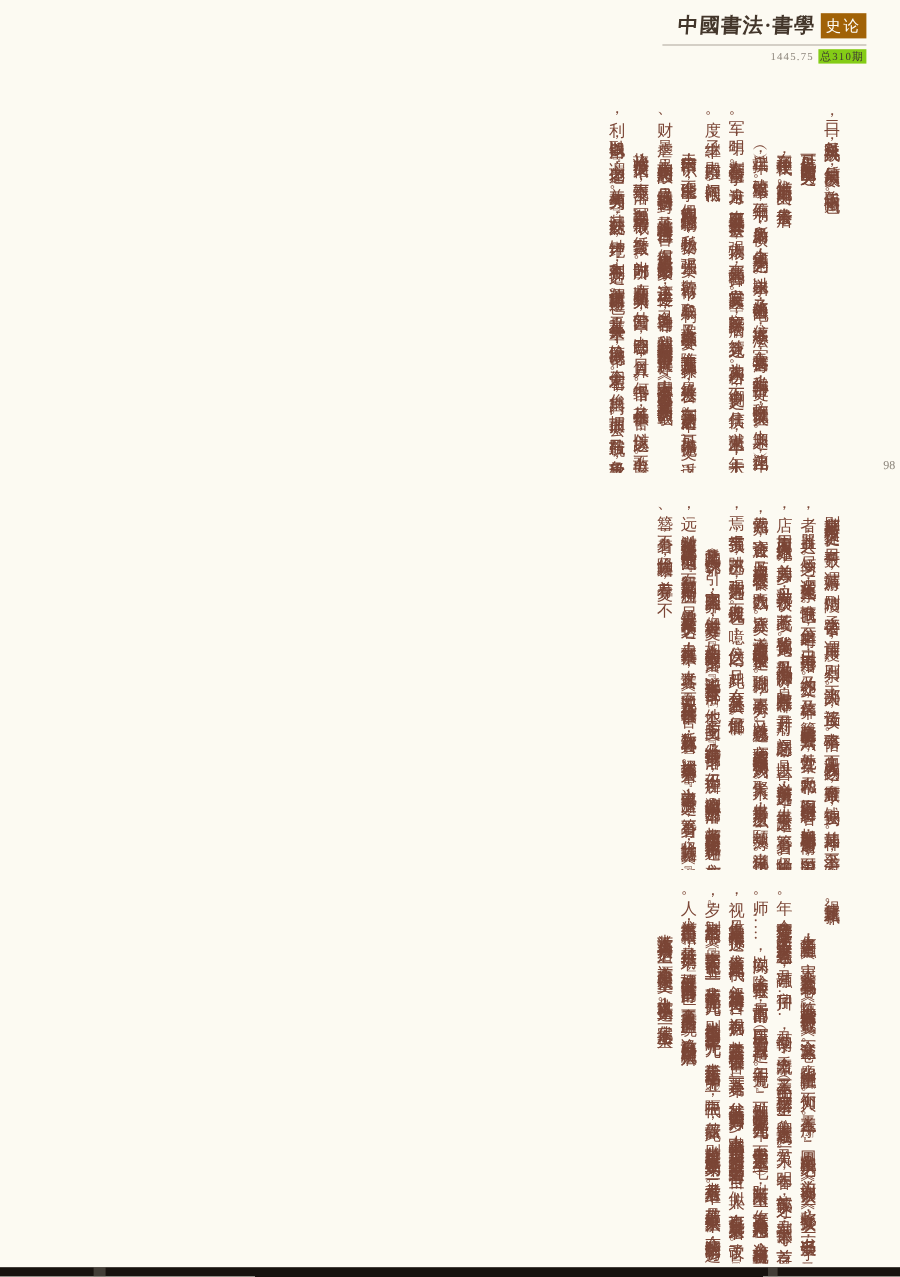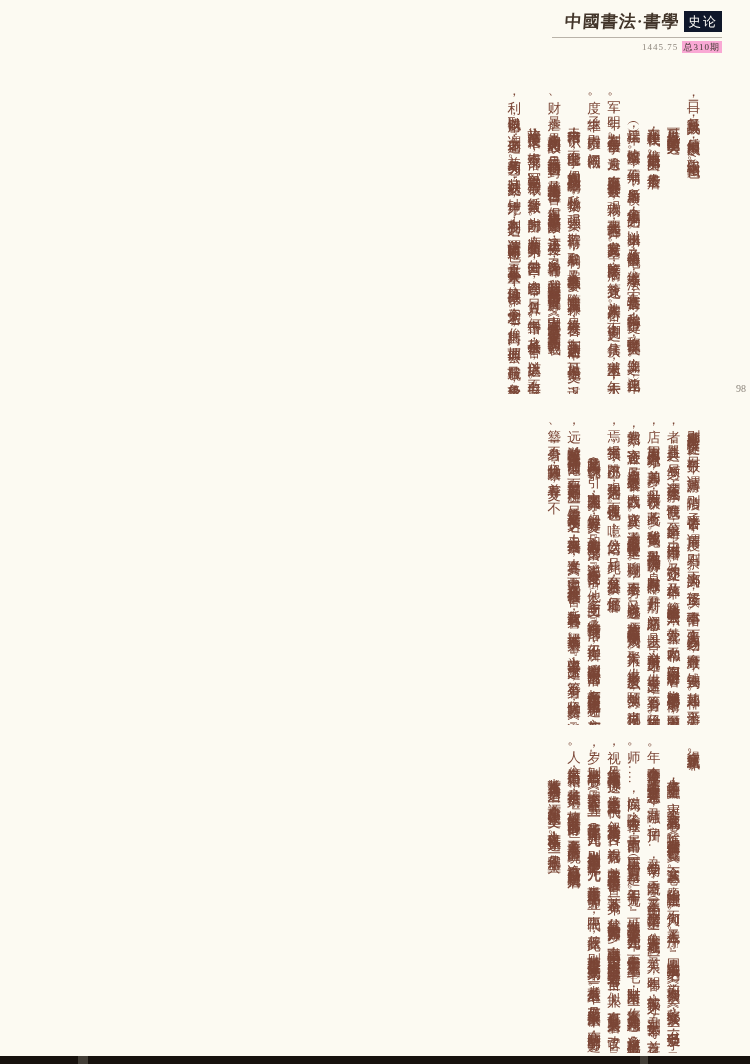--- a/index.html
+++ b/index.html
@@ -10,26 +10,26 @@
   }
   
   .hdr{position:absolute;top:10px;right:28px;width:170px;text-align:right;}
   .brand-row{display:flex;align-items:center;justify-content:flex-end;gap:4px;}
   .brush{
     font-weight:700;font-size:17px;color:#43362b;letter-spacing:1px;
     font-family:"Liberation Serif", serif;transform:skewX(-4deg);
     white-space:nowrap;
   }
   .section-chip{
-    background:#0f172a;color:#fdfcf7;font-size:13px;line-height:13px;
+    background:#a16207;color:#fdfcf7;font-size:13px;line-height:13px;
     padding:4px 4px;letter-spacing:2px;white-space:nowrap;
   }
   .hdr-rule{height:1px;background:#b9b3a9;margin:4px 0 3px 0;}
   .issue-row{font-size:9px;color:#8d867c;letter-spacing:1px;}
-  .issue-chip{background:#f9a8d4;color:#403a32;padding:1px 2px;}
+  .issue-chip{background:#84cc16;color:#403a32;padding:1px 2px;}
   
   .pageno{position:absolute;right:4px;top:383px;font-size:10px;color:#8d867c;}
   
   .band{
     position:absolute;left:45px;width:658px;
     writing-mode:vertical-rl;text-orientation:mixed;
     overflow:hidden;
     color:#7b4636;
     font-size:13.5px;letter-spacing:1px;line-height:19.9px;
     text-align:justify;

